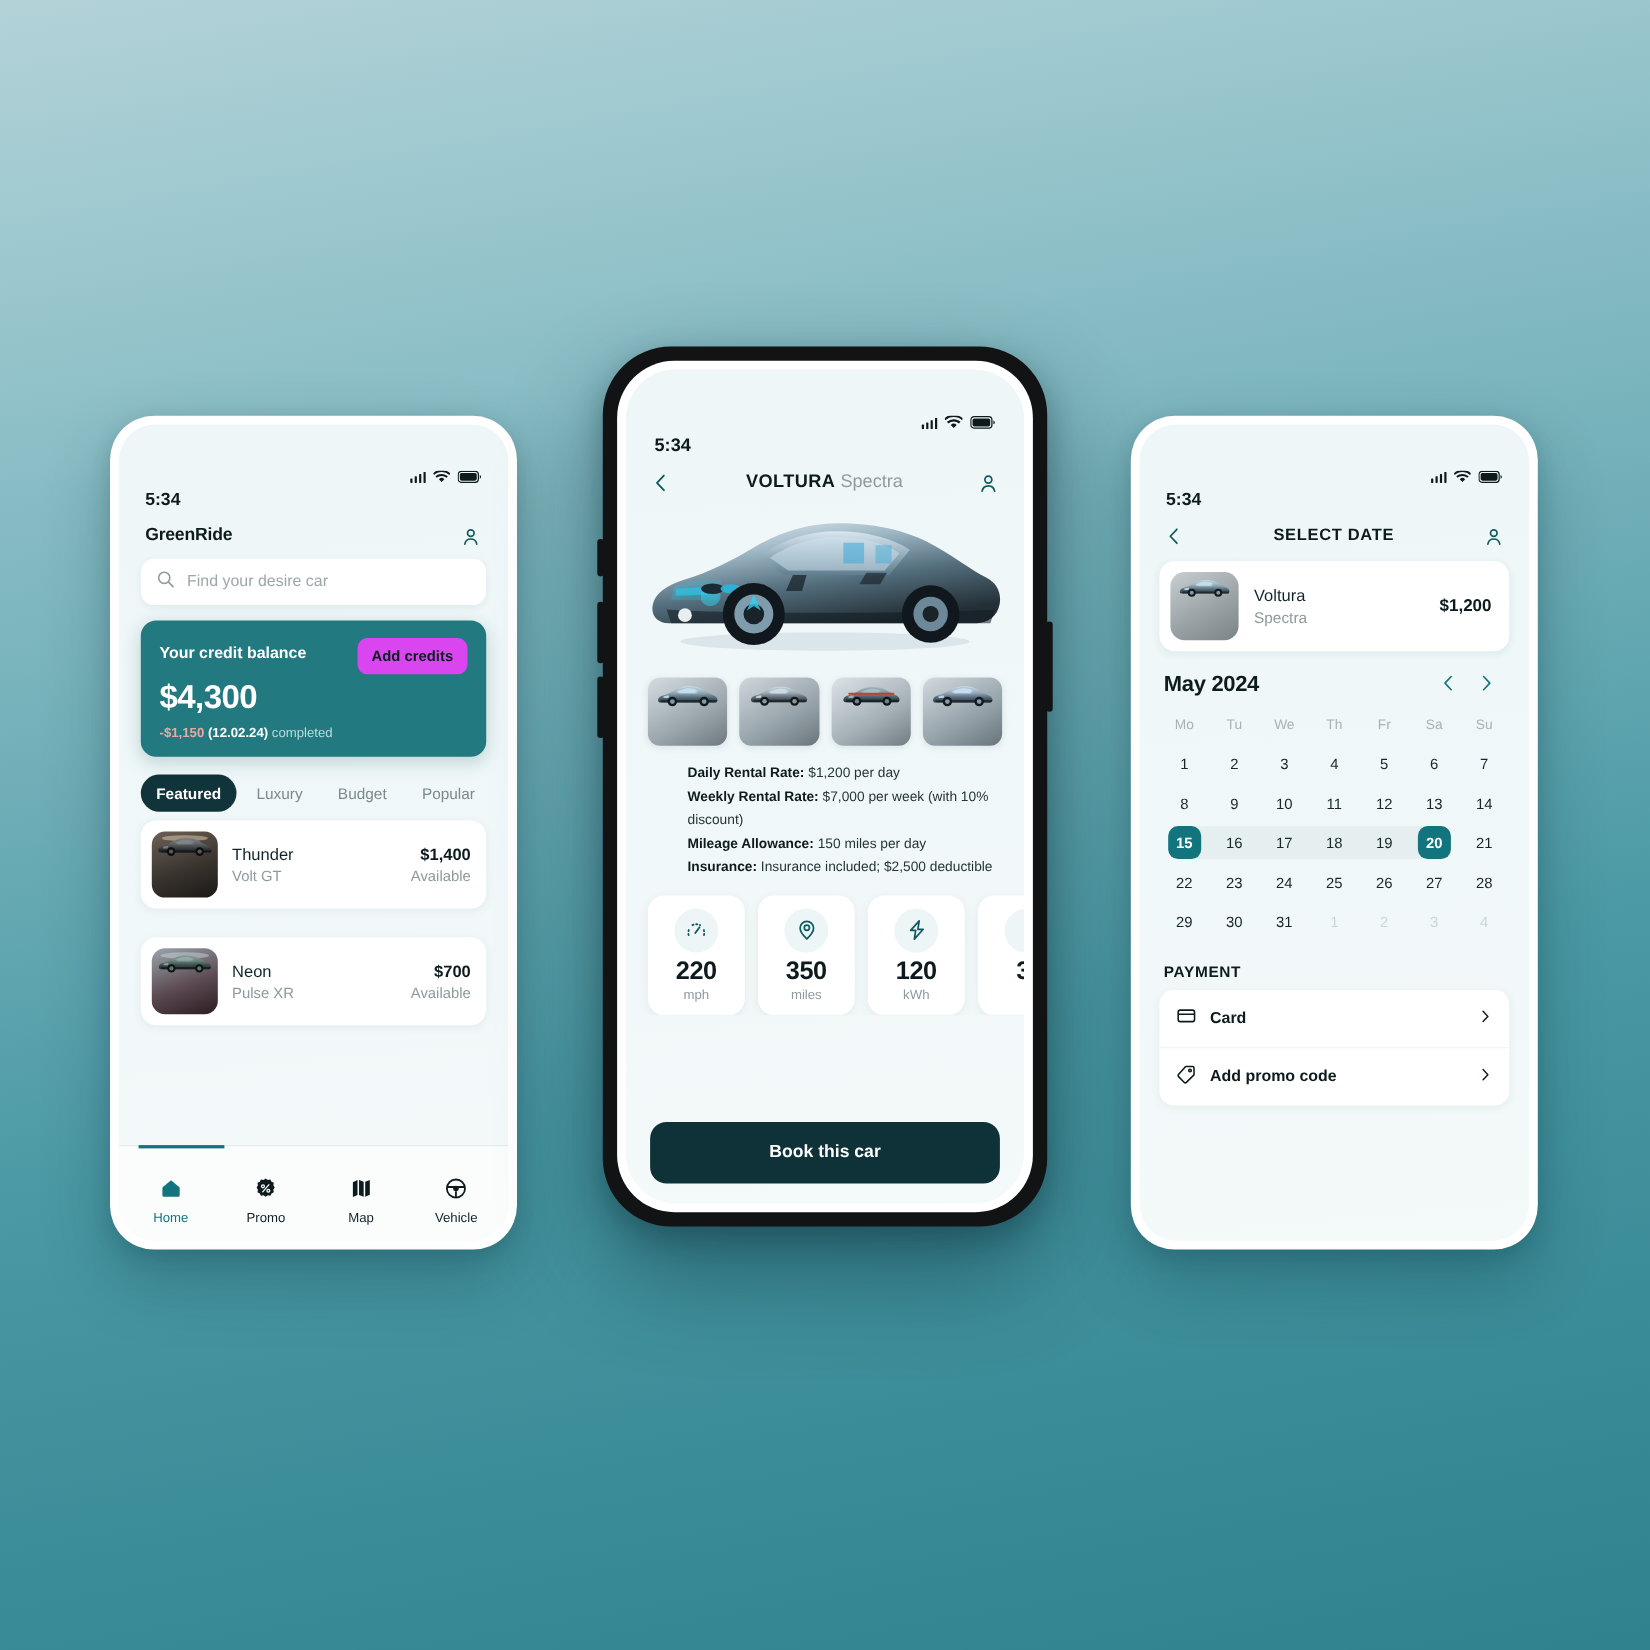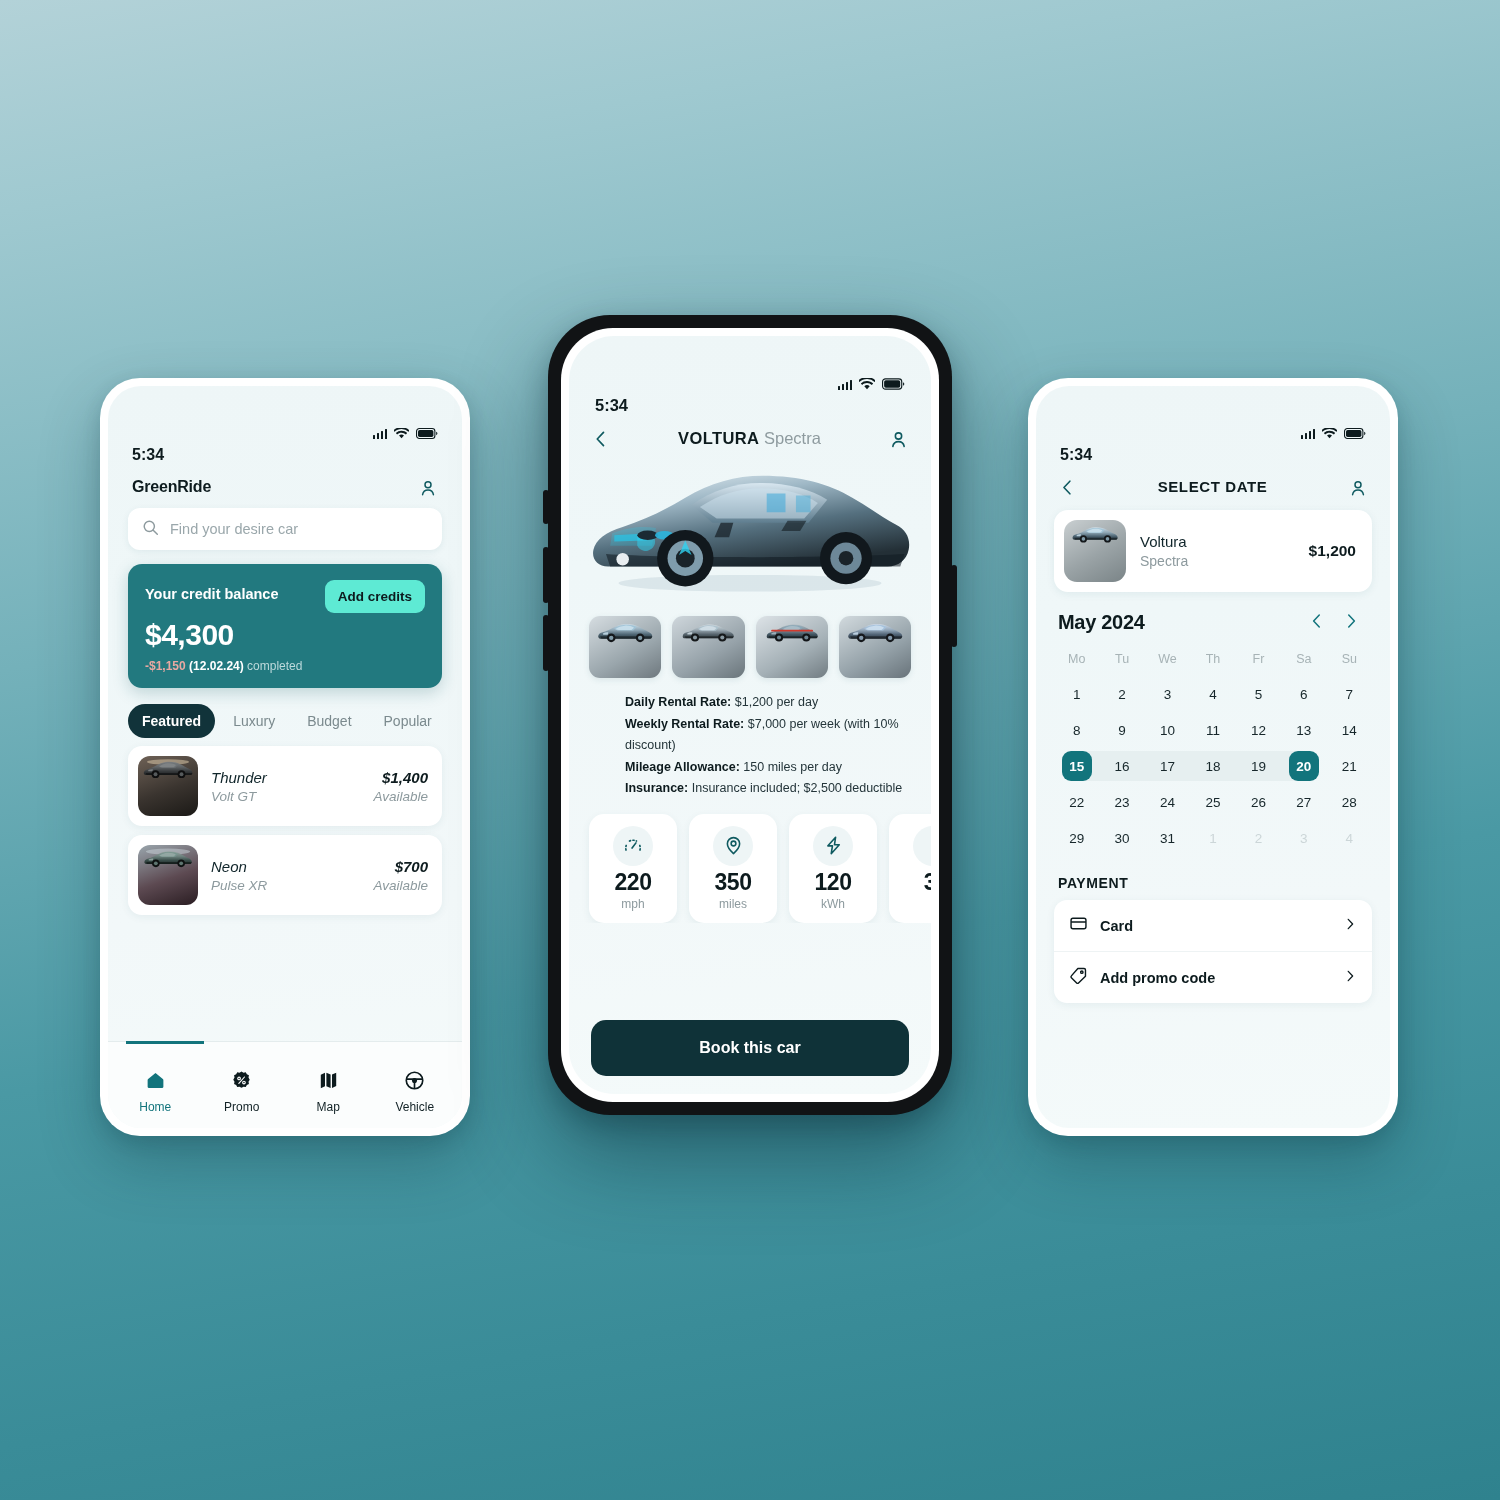--- a/index.html
+++ b/index.html
@@ -86,38 +86,38 @@
   .searchbar input::placeholder { color:#9aa7ab; }
 
   .credit-card {
     margin-top:14px; background:#22797f; border-radius:14px; padding:16px 17px 15px;
     color:#fff; position:relative;
     box-shadow: 0 5px 16px rgba(20,90,100,.22);
   }
   .credit-top { display:flex; align-items:flex-start; justify-content:space-between; }
   .credit-label { font-size:14.5px; font-weight:bold; padding-top:6px; }
   .credit-btn {
-    background:#5eead4; color:#0d1b1e; border:none; cursor:pointer;
+    background:#d946ef; color:#0d1b1e; border:none; cursor:pointer;
     font-family:inherit; font-size:13.5px; font-weight:bold;
     border-radius:9px; padding:9px 13px;
   }
   .credit-amount { font-size:30px; font-weight:bold; letter-spacing:-.5px; margin-top:5px; }
   .credit-sub { font-size:12px; margin-top:7px; }
   .credit-sub .neg { color:#e9a9a2; font-weight:bold; }
   .credit-sub .date { color:#ffffff; font-weight:bold; }
   .credit-sub .done { color:#bcd9db; }
 
   .tabs { display:flex; align-items:center; gap:4px; margin-top:16px; }
   .tab {
     border:none; background:none; cursor:pointer; font-family:inherit;
     font-size:14px; color:#7b8a8e; padding:9px 14px; border-radius:20px;
   }
   .tab.active { background:#11333a; color:#ffffff; font-weight:bold; }
 
-  .carlist { margin-top:8px; display:flex; flex-direction:column; gap:9px; flex:1; min-height:0;font-style:italic; }
+  .carlist { margin-top:8px; display:flex; flex-direction:column; gap:26px; flex:1; min-height:0; }
   .car-row {
     display:flex; align-items:center; gap:13px;
     background:#ffffff; border-radius:14px; padding:10px 14px 10px 10px;
     box-shadow: 0 2px 8px rgba(30,90,100,.07);
   }
   .car-thumb { width:60px; height:60px; border-radius:12px; flex:0 0 auto; position:relative; overflow:hidden; }
   .car-meta { flex:1; min-width:0; }
   .car-line { display:flex; align-items:baseline; justify-content:space-between; gap:8px; }
   .car-name  { font-size:15px; color:#10252a; }
   .car-price { font-size:15px; font-weight:bold; color:#0d1b1e; white-space:nowrap; }

